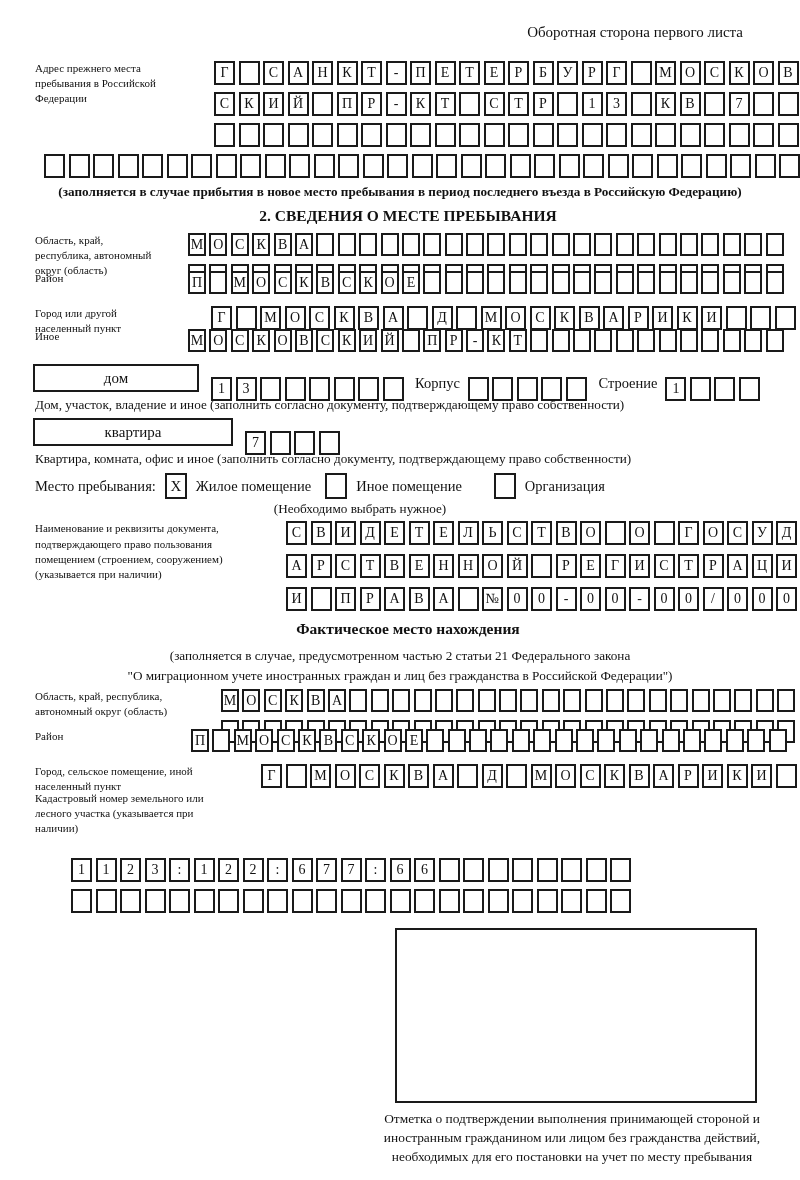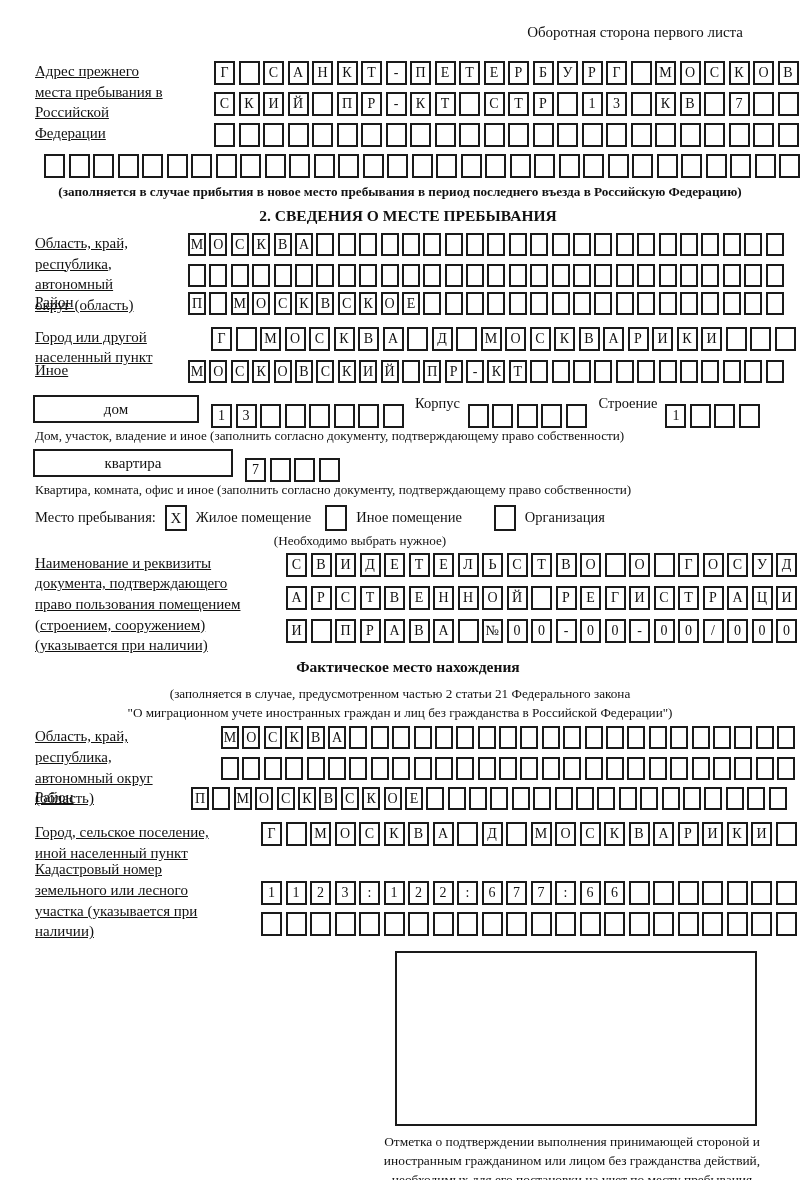--- a/index.html
+++ b/index.html
@@ -1,31 +1,31 @@
 <!DOCTYPE html>
 <html><head>
 <meta charset="utf-8">
 <style>
   html,body{margin:0;padding:0;background:#ffffff;}
   body{width:800px;height:1180px;overflow:hidden;color:#111;
        font-family:"Liberation Serif","DejaVu Serif",serif;}
   .backside{text-align:right;padding:24px 57px 0 0;font-size:15px;}
   .field{display:flex;margin:4px 0 0 35px;align-items:flex-start;}
-  .f-label{font-size:15px;line-height:1.38;flex:none;text-decoration:underline;}
+  .f-label{font-size:11px;line-height:1.38;flex:none;}
   .cellrow{white-space:nowrap;margin-bottom:6px;height:25px;padding-left:36px;}
   .cell{display:inline-block;box-sizing:border-box;border:2px solid #1a1a1a;
         text-align:center;vertical-align:top;font-size:14px;background:#fff;}
   .w .cell{width:21px;height:24px;line-height:20px;margin-right:3.5px;}
   .n .cell{width:18px;height:23px;line-height:19px;margin-right:3.4px;}
   .fullrow{margin:0 0 4px 8px;}
   .cap{font-size:13.2px;line-height:1.35;}
   .cap-center{text-align:center;margin:2px 10px 6px 10px;font-weight:bold;}
   .cap-left{margin:0 0 4px 35px;}
   .sec-title{text-align:center;font-weight:bold;font-size:15.5px;margin:6px 0 8px 16px;}
-  .inline-row{display:flex;align-items:flex-start;margin:4px 0 4px 33px;}
+  .inline-row{display:flex;align-items:flex-end;margin:4px 0 4px 33px;}
   .named-box{box-sizing:border-box;border:2px solid #1a1a1a;height:28px;line-height:24px;
              text-align:center;font-size:15px;flex:none;}
   .dom-box{width:166px;margin-right:12px;}
   .kv-box{width:200px;margin-right:12px;}
   .inline-label{font-size:14.5px;margin:0 8px;flex:none;}
   .inline-cells{white-space:nowrap;flex:none;position:relative;top:9px;}
   .mesto-row{display:flex;align-items:center;margin:6px 0 2px 35px;font-size:14.5px;}
   .checkbox{box-sizing:border-box;width:22px;height:26px;border:2px solid #1a1a1a;
             text-align:center;line-height:22px;font-size:15px;flex:none;}
   .mesto-label{margin:0 14px 0 9px;}
@@ -124,25 +124,25 @@
     <div class="cellrow n"><span class="cell"></span><span class="cell"></span><span class="cell"></span><span class="cell"></span><span class="cell"></span><span class="cell"></span><span class="cell"></span><span class="cell"></span><span class="cell"></span><span class="cell"></span><span class="cell"></span><span class="cell"></span><span class="cell"></span><span class="cell"></span><span class="cell"></span><span class="cell"></span><span class="cell"></span><span class="cell"></span><span class="cell"></span><span class="cell"></span><span class="cell"></span><span class="cell"></span><span class="cell"></span><span class="cell"></span><span class="cell"></span><span class="cell"></span><span class="cell"></span></div>
   </div>
 </div>
 
 <div class="field" style="margin-top:-22px;">
   <div class="f-label" style="width:120px;">Район</div>
   <div class="cellrow n"><span class="cell">П</span><span class="cell"></span><span class="cell">М</span><span class="cell">О</span><span class="cell">С</span><span class="cell">К</span><span class="cell">В</span><span class="cell">С</span><span class="cell">К</span><span class="cell">О</span><span class="cell">Е</span><span class="cell"></span><span class="cell"></span><span class="cell"></span><span class="cell"></span><span class="cell"></span><span class="cell"></span><span class="cell"></span><span class="cell"></span><span class="cell"></span><span class="cell"></span><span class="cell"></span><span class="cell"></span><span class="cell"></span><span class="cell"></span><span class="cell"></span><span class="cell"></span><span class="cell"></span></div>
 </div>
 
 <div class="field">
-  <div class="f-label" style="width:190px;">Город, сельское поселение, иной населенный пункт</div>
+  <div class="f-label" style="width:190px;">Город, сельское помещение, иной населенный пункт</div>
   <div class="cellrow w"><span class="cell">Г</span><span class="cell"></span><span class="cell">М</span><span class="cell">О</span><span class="cell">С</span><span class="cell">К</span><span class="cell">В</span><span class="cell">А</span><span class="cell"></span><span class="cell">Д</span><span class="cell"></span><span class="cell">М</span><span class="cell">О</span><span class="cell">С</span><span class="cell">К</span><span class="cell">В</span><span class="cell">А</span><span class="cell">Р</span><span class="cell">И</span><span class="cell">К</span><span class="cell">И</span><span class="cell"></span></div>
 </div>
 
-<div class="field" style="margin-top:-4px;">
+<div class="field" style="margin-top:-4px;flex-direction:column;">
   <div class="f-label" style="width:190px;">Кадастровый номер земельного или лесного участка (указывается при наличии)</div>
   <div style="padding-top:22px;">
     <div class="cellrow w"><span class="cell">1</span><span class="cell">1</span><span class="cell">2</span><span class="cell">3</span><span class="cell">:</span><span class="cell">1</span><span class="cell">2</span><span class="cell">2</span><span class="cell">:</span><span class="cell">6</span><span class="cell">7</span><span class="cell">7</span><span class="cell">:</span><span class="cell">6</span><span class="cell">6</span><span class="cell"></span><span class="cell"></span><span class="cell"></span><span class="cell"></span><span class="cell"></span><span class="cell"></span><span class="cell"></span><span class="cell"></span></div>
     <div class="cellrow w"><span class="cell"></span><span class="cell"></span><span class="cell"></span><span class="cell"></span><span class="cell"></span><span class="cell"></span><span class="cell"></span><span class="cell"></span><span class="cell"></span><span class="cell"></span><span class="cell"></span><span class="cell"></span><span class="cell"></span><span class="cell"></span><span class="cell"></span><span class="cell"></span><span class="cell"></span><span class="cell"></span><span class="cell"></span><span class="cell"></span><span class="cell"></span><span class="cell"></span><span class="cell"></span></div>
   </div>
 </div>
 
 <div class="stamp-box"></div>
 <div class="stamp-caption">Отметка о подтверждении выполнения принимающей стороной и иностранным гражданином или лицом без гражданства действий, необходимых для его постановки на учет по месту пребывания</div>
 

